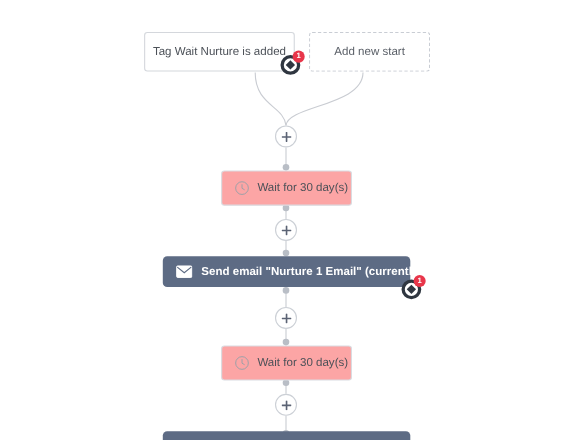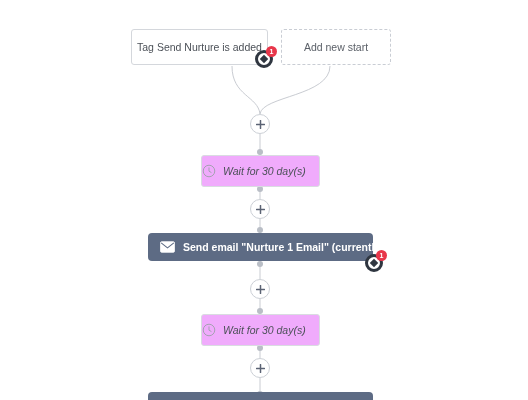--- a/index.html
+++ b/index.html
@@ -71,29 +71,28 @@
     border: 1px dashed #c9cdd4;
     color: #5b6068;
   }
 
   
   .card {
     position: absolute;
     height: 32px;
     border: 1px solid #d9dce1;
     border-radius: 3px;
-    background: #f0abfc;
-    display: flex;
-    align-items: center;
-    padding-left: 0;
+    background: #fca5a5;
+    display: flex;
+    align-items: center;
+    padding-left: 11px;
     box-sizing: border-box;
     font-size: 10.5px;
     color: #4c5158;
     gap: 7px;
-    font-style: italic;
   }
   .card.wait1 { left: 201px; top: 155px; width: 119px; }
   .card.wait2 { left: 201px; top: 314px; width: 119px; }
 
   .clock-icon { width: 14px; height: 14px; display: block; flex: none; }
 
   
   .bar {
     position: absolute;
     height: 28px;
@@ -214,21 +213,21 @@
       <circle cx="260" cy="230" r="3"></circle>
       <circle cx="260" cy="264" r="3"></circle>
       <circle cx="260" cy="311" r="3"></circle>
       <circle cx="260" cy="348" r="3"></circle>
       <circle cx="260" cy="394" r="3"></circle>
     </g>
   </svg>
 
 
   <div class="start-box start-solid">
-    <span>Tag Send Nurture is added</span>
+    <span>Tag Wait Nurture is added</span>
   </div>
 
   <div class="start-box start-dashed">
     <span>Add new start</span>
   </div>
 
   <div class="badge-wrap b1">
     <span class="badge-disc"></span>
     <span class="badge-count">1</span>
   </div>

